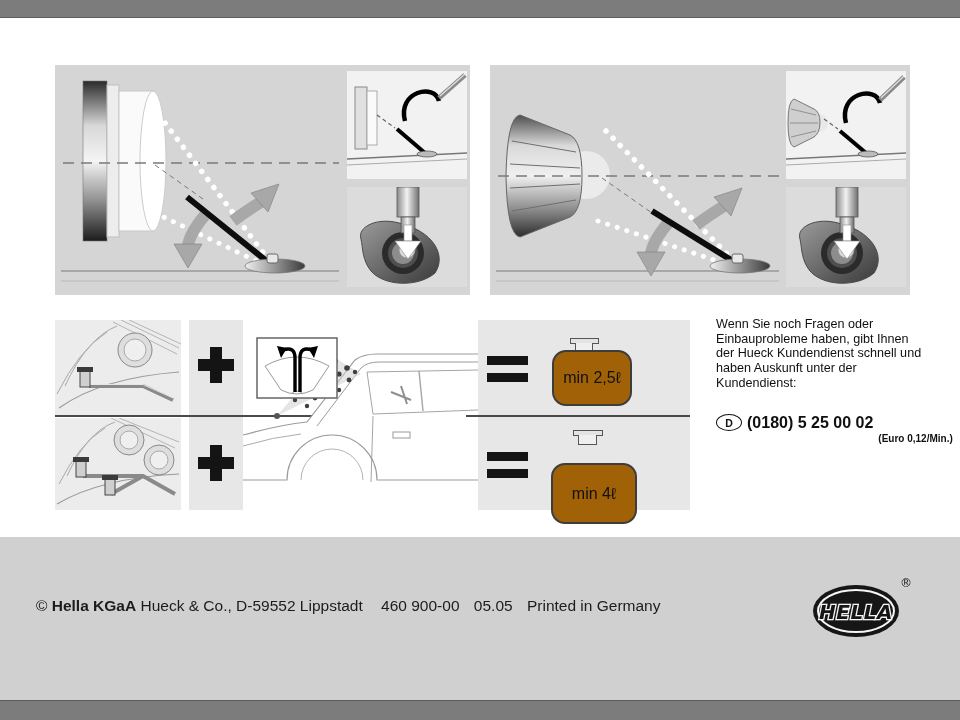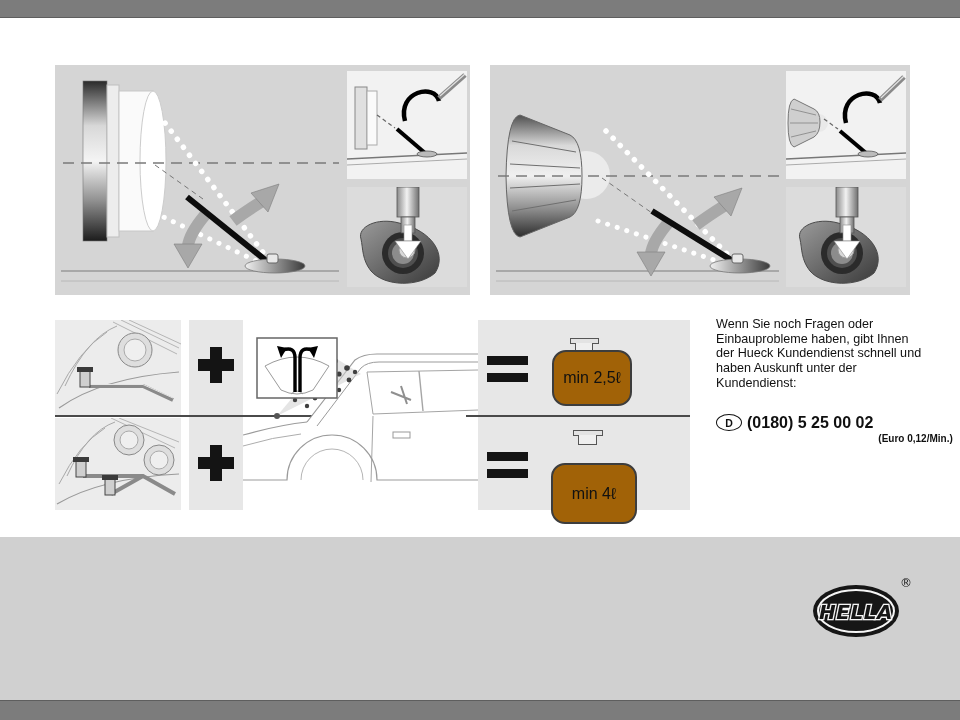--- a/index.html
+++ b/index.html
@@ -312,20 +312,28 @@
     <div>haben Auskunft unter der</div>
     <div>Kundendienst:</div>
     <div class="phone-row">
       <span class="d-badge">D</span>
       <span class="phone-number">(0180) 5 25 00 02</span>
       <span class="phone-rate">(Euro 0,12/Min.)</span>
     </div>
   </div>
 
   <div class="abs footer-band">
+    <div class="footer-text">
+      <span>©</span>
+      <b>Hella KGaA</b>
+      <span>Hueck &amp; Co., D-59552 Lippstadt</span>
+      <span class="gap1">460 900-00</span>
+      <span class="gap2">05.05</span>
+      <span class="gap2">Printed in Germany</span>
+    </div>
     <div class="logo-wrap">
       <svg width="100" height="66" viewBox="0 0 100 66">
         <ellipse cx="44" cy="36" rx="43" ry="26" fill="#161616"></ellipse>
         <ellipse cx="44" cy="36" rx="38" ry="21" fill="none" stroke="#f5f5f5" stroke-width="2"></ellipse>
         <text x="44" y="44" text-anchor="middle" font-family="DejaVu Sans, sans-serif" font-size="20" font-weight="bold" font-style="italic" fill="#161616" stroke="#f5f5f5" stroke-width="2.6" paint-order="stroke" letter-spacing="0.5">HELLA</text>
         <text x="88" y="12" font-family="DejaVu Sans, sans-serif" font-size="12" fill="#161616">®</text>
       </svg>
     </div>
   </div>
 

